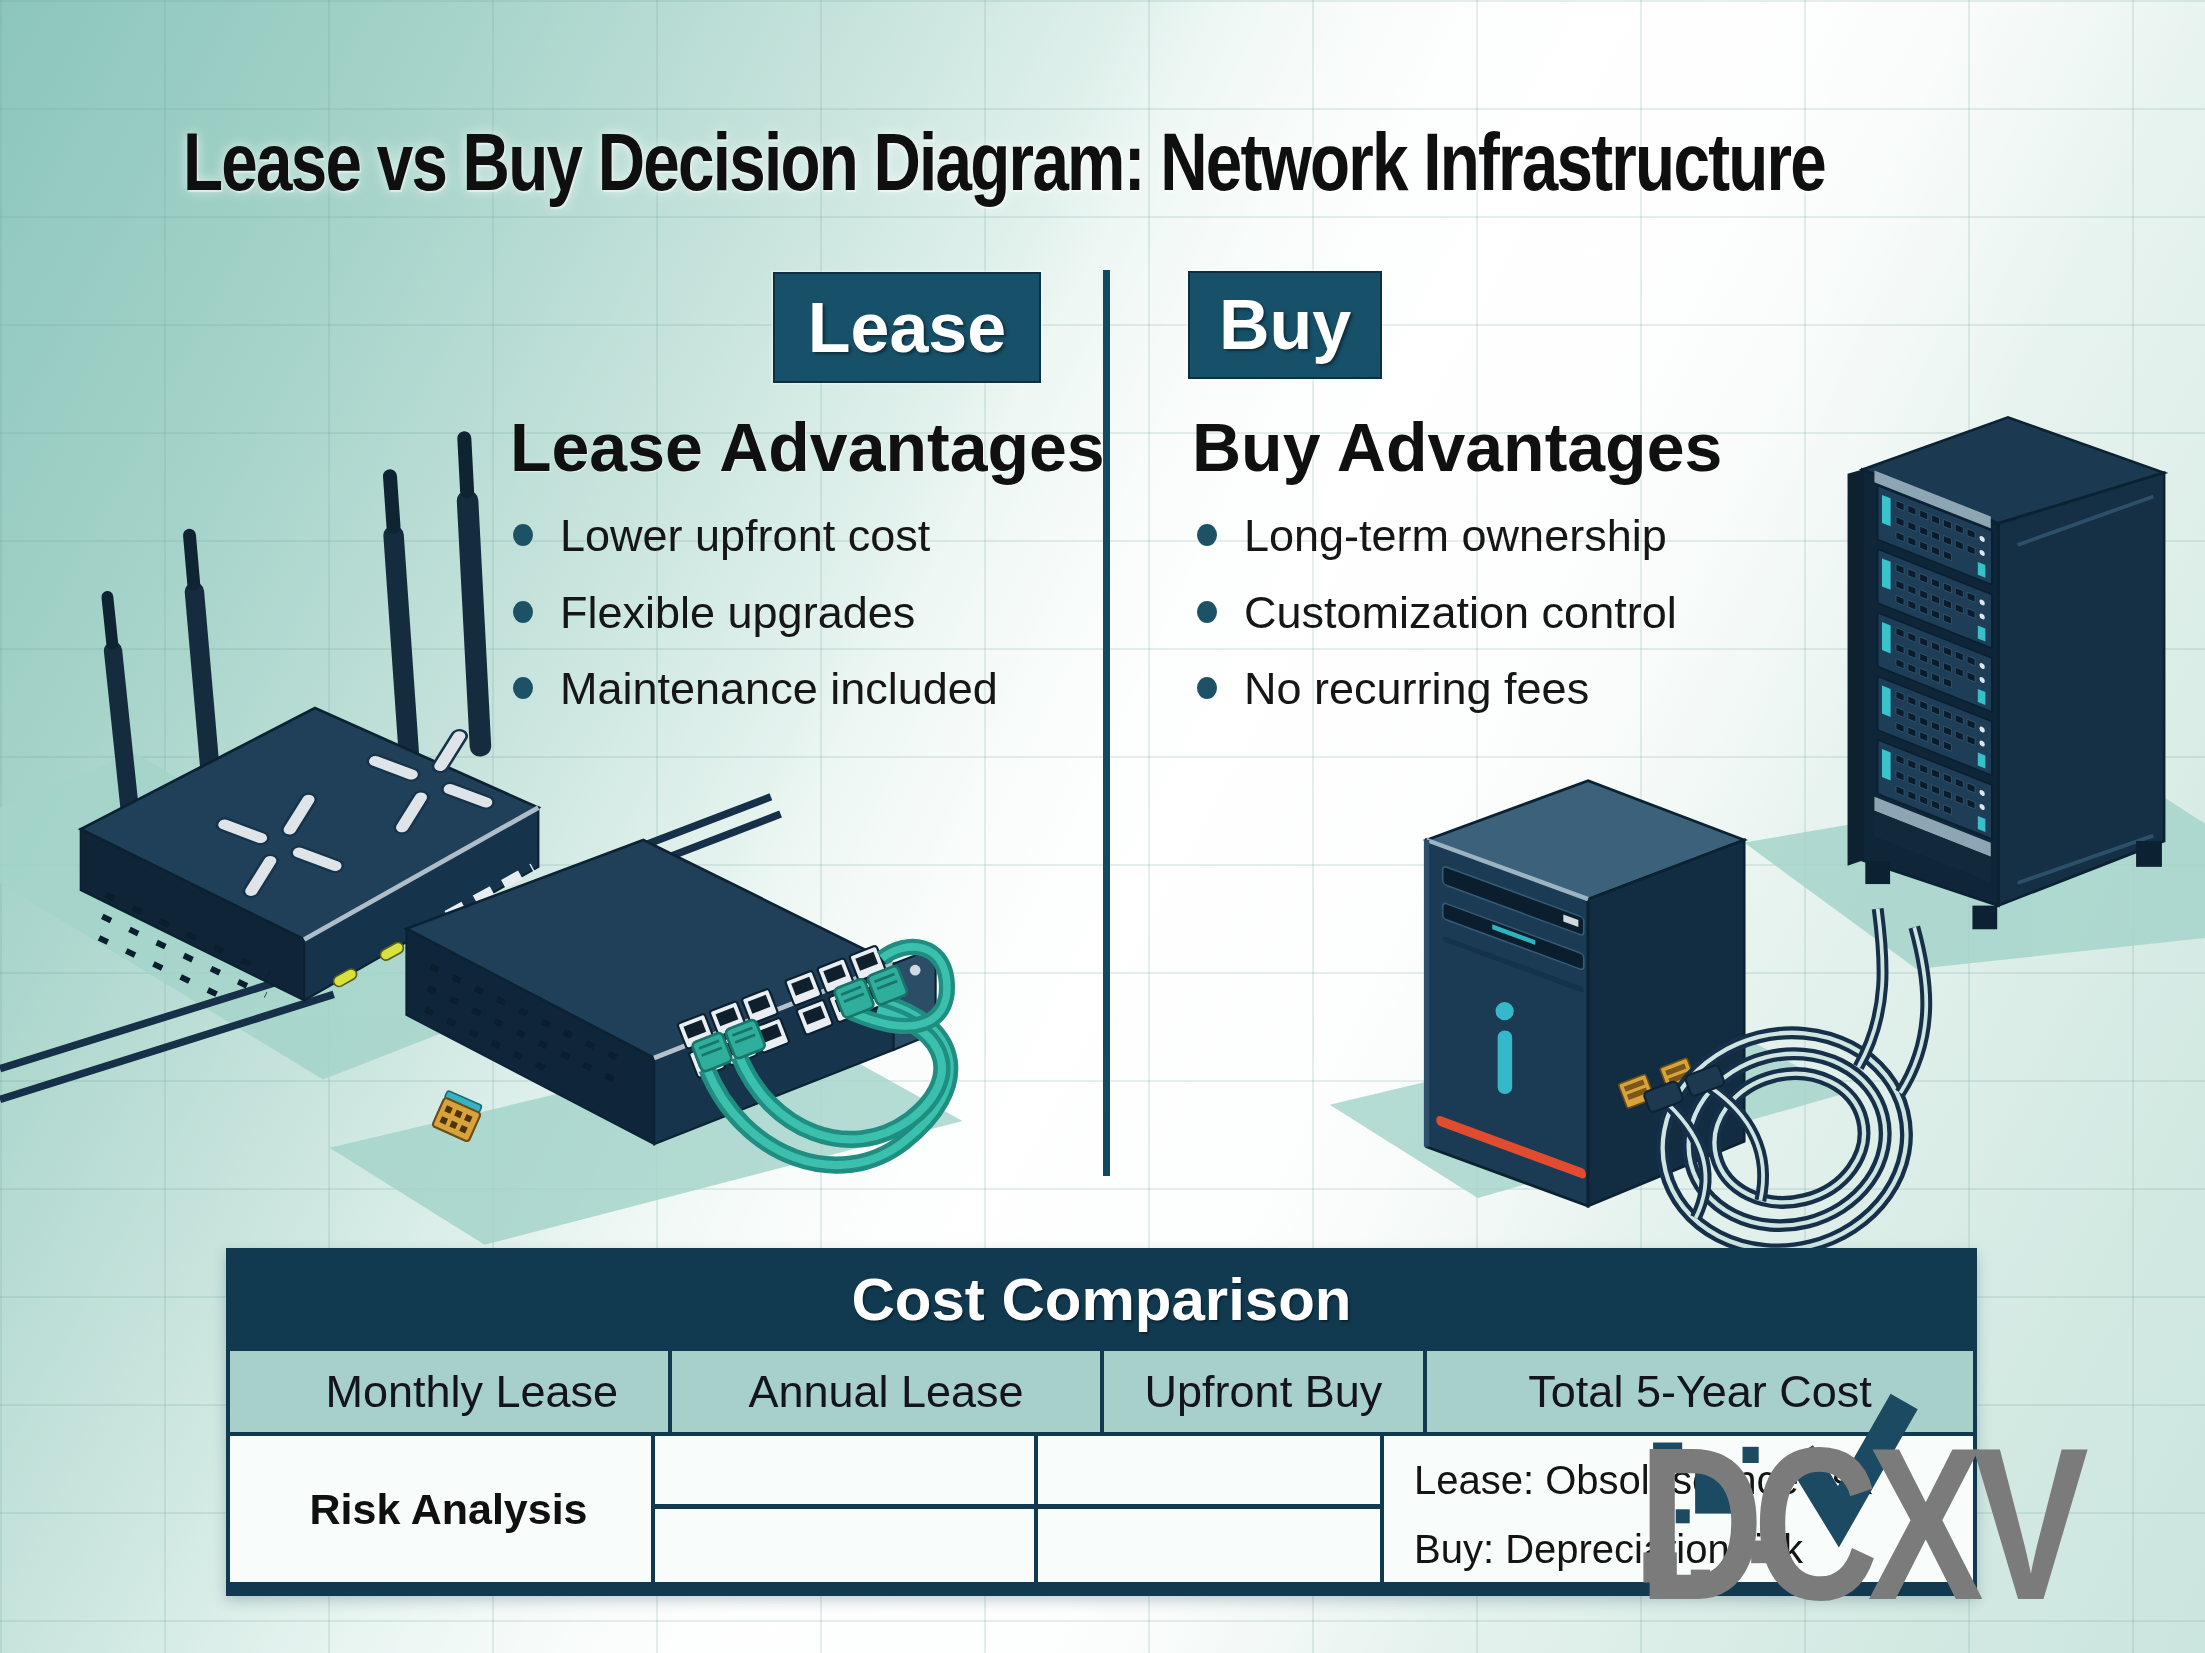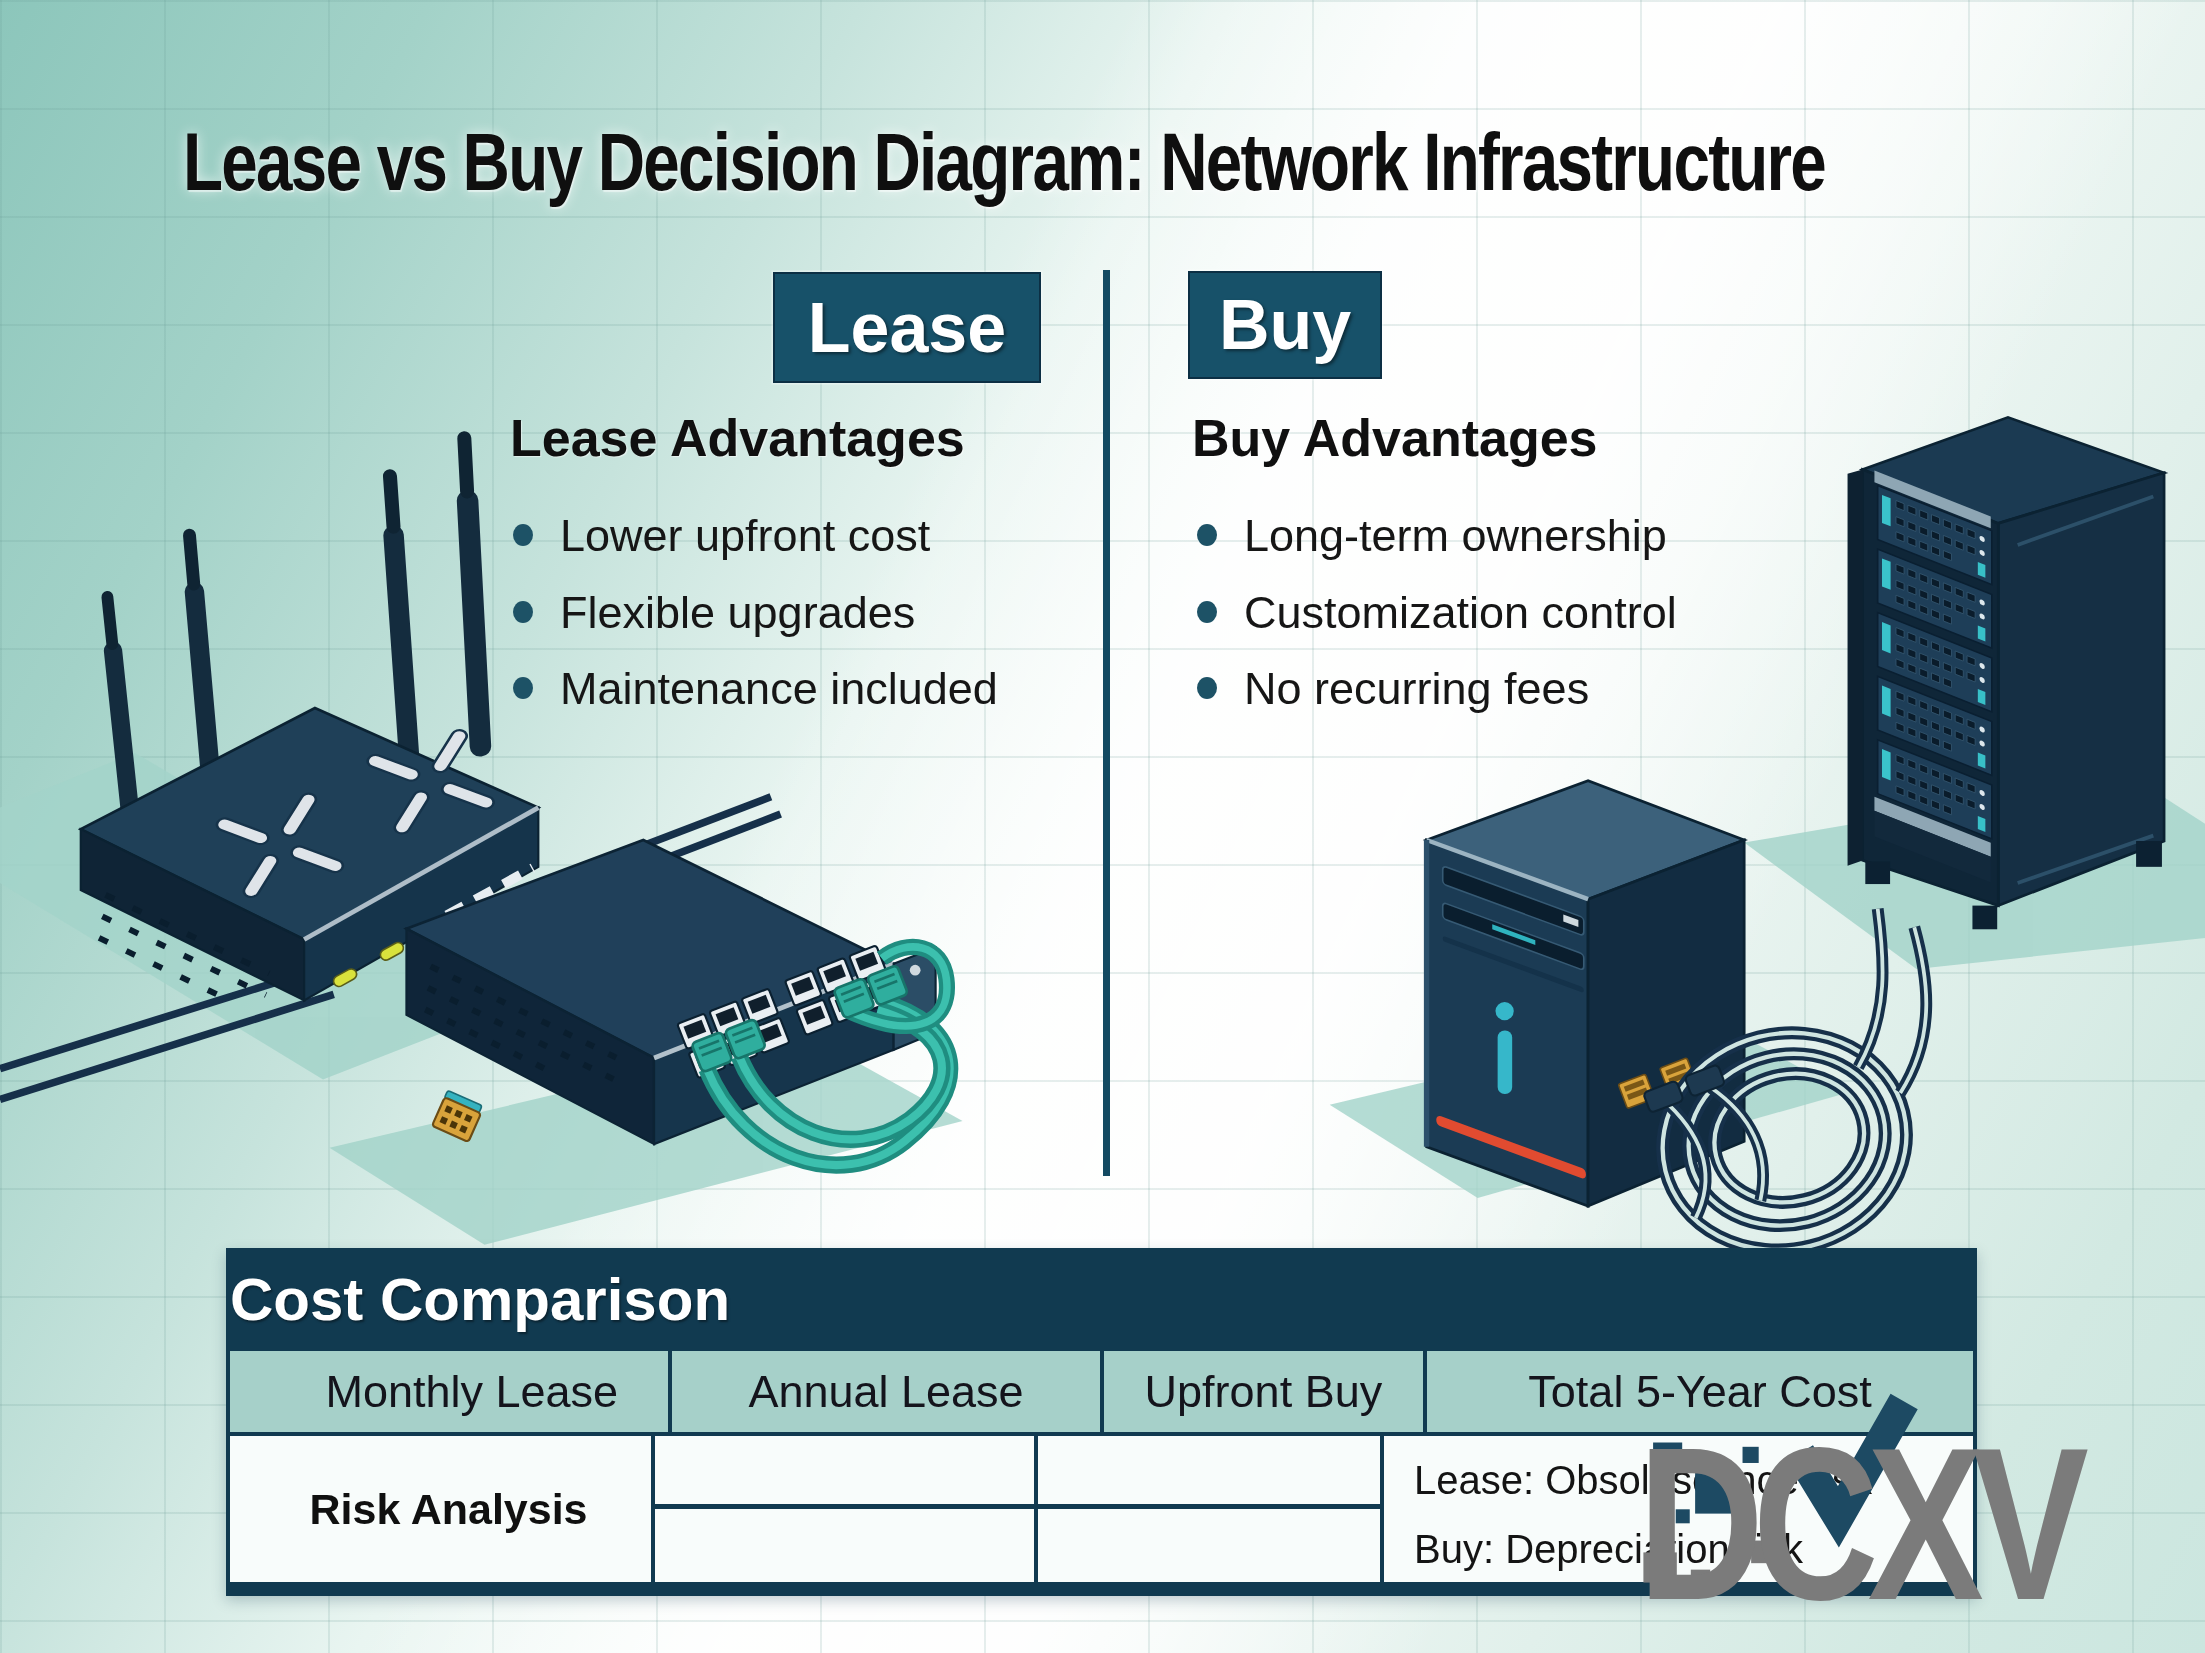--- a/index.html
+++ b/index.html
@@ -23,37 +23,37 @@
   
   .side-box{
     background:#175169;border:2.2px solid #0c2f44;color:#fff;font-weight:bold;
     font-size:70px;display:flex;align-items:center;justify-content:center;
     text-shadow:2.2px 2.2px 3.2px rgba(0,0,0,.45);z-index:10;box-sizing:border-box;
     box-shadow:0 0 0 1.6px rgba(255,255,255,.35);
   }
   #lease-box{left:773px;top:272px;width:268px;height:111px;}
   #buy-box{left:1188px;top:271px;width:194px;height:108px;}
   #column-divider{left:1103px;top:270px;width:7px;height:906px;background:#134a62;z-index:9;}
-  .adv-title{font-size:52px;font-weight:bold;color:#101010;white-space:nowrap;z-index:10;
+  .adv-title{font-size:68px;font-weight:bold;color:#101010;white-space:nowrap;z-index:10;
     text-shadow:1.1px 1.1px 1.1px rgba(255,255,255,.55);}
   #lease-adv-title{left:510px;top:408px;}
   #buy-adv-title{left:1192px;top:408px;}
   .adv-list{list-style:none;margin:0;padding:0;z-index:10;}
   #lease-list{left:513px;top:510px;}
   #buy-list{left:1197px;top:510px;}
   .adv-list li{display:flex;align-items:flex-start;height:54px;margin-bottom:22.6px;}
   .bullet-dot{width:20px;height:22px;border-radius:50%;background:#1d5266;margin-right:27px;margin-top:14px;flex:none;}
   .adv-text{font-size:45px;color:#161616;white-space:nowrap;}
   
   #cost-table{
     left:226px;top:1248px;width:1751px;z-index:20;box-sizing:border-box;
     border-left:4.3px solid #113a50;border-right:4.3px solid #113a50;
     box-shadow:0 5.4px 13px rgba(20,60,80,.25);
   }
-  #cost-table-title-bar{height:103px;background:#113a50;display:flex;align-items:center;}
+  #cost-table-title-bar{height:103px;background:#113a50;display:flex;align-items:center;justify-content:center;}
   #cost-table-title{color:#ffffff;font-weight:bold;font-size:60px;text-shadow:1.6px 1.6px 2.2px rgba(0,0,0,.4);}
   #cost-table-headrow{display:flex;height:85px;background:#a6d0c9;border-bottom:4.3px solid #113a50;box-sizing:border-box;}
   .col-head{display:flex;align-items:center;justify-content:center;font-size:45px;color:#14141c;box-sizing:border-box;}
   .col-head.c1{width:421px;margin-left:45px;}
   .col-head.c2{width:461px;border-left:4.3px solid #113a50;}
   .col-head.c3{width:346px;border-left:4.3px solid #113a50;}
   .col-head.c4{width:588px;border-left:4.3px solid #113a50;}
   #cost-table-body{position:relative;height:146px;background:#f8fcfb;}
   .vline{position:absolute;top:0;width:4.3px;height:100%;background:#113a50;}
   #vline1{left:421px;} #vline2{left:804px;} #vline3{left:1150px;}

